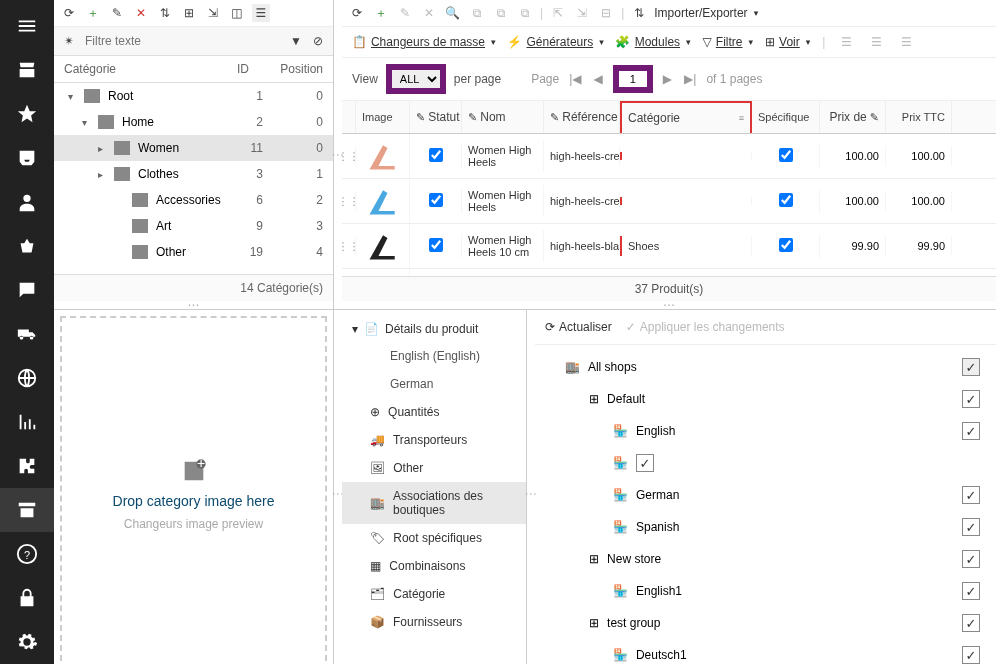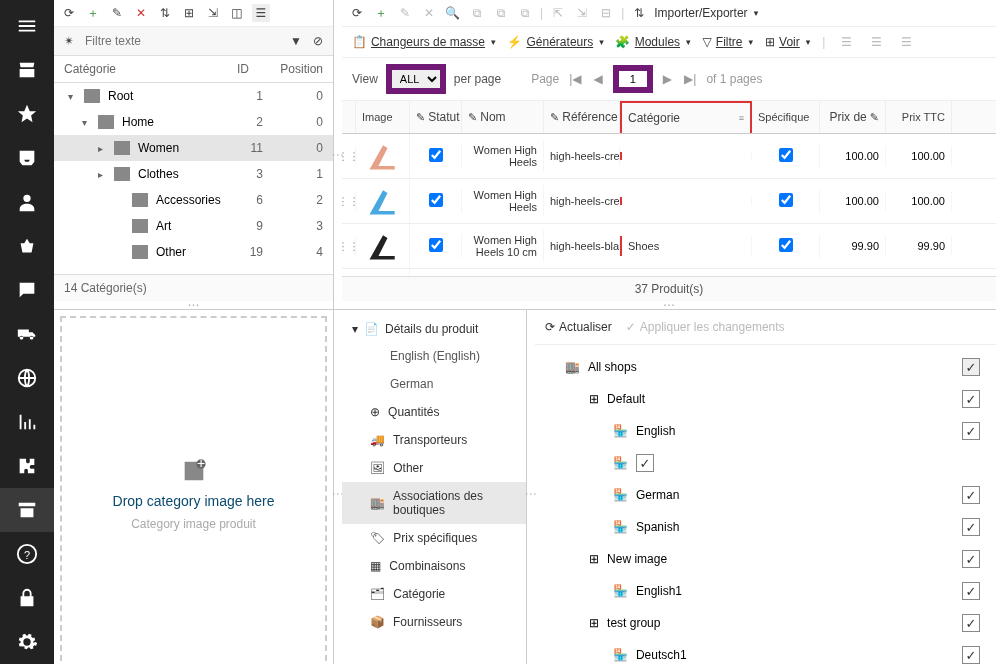--- a/index.html
+++ b/index.html
@@ -24,21 +24,21 @@
 .tree-header .c2 { width: 40px; text-align: center; }
 .tree-header .c3 { width: 60px; text-align: right; }
 .tree-body { flex: 1; overflow-y: auto; }
 .tree-row { display: flex; align-items: center; padding: 6px 10px; cursor: pointer; }
 .tree-row.selected { background: #e5e5e5; }
 .tree-row .c1 { flex: 1; display: flex; align-items: center; gap: 4px; }
 .tree-row .c2 { width: 40px; text-align: right; color: #666; }
 .tree-row .c3 { width: 60px; text-align: right; color: #666; }
 .chev { width: 12px; font-size: 10px; color: #666; }
 .folder-ic { width: 16px; height: 14px; background: #888; display: inline-block; margin-right: 4px; }
-.tree-footer { padding: 6px 10px; border-top: 1px solid #ddd; background: #fafafa; color: #666; }
+.tree-footer { padding: 6px 10px; border-top: 1px solid #ddd; background: #fafafa; color: #666; text-align: right; }
 .grip { height: 8px; display: flex; align-items: center; justify-content: center; color: #aaa; cursor: row-resize; }
 .grid-panel { flex: 1; display: flex; flex-direction: column; overflow: hidden; }
 .grid-menu { display: flex; align-items: center; gap: 12px; padding: 6px 10px; border-bottom: 1px solid #eee; }
 .menu-item { display: flex; align-items: center; gap: 4px; cursor: pointer; color: #333; }
 .menu-item u { text-decoration: underline; }
 .caret::after { content: "▾"; margin-left: 2px; font-size: 9px; }
 .pager { display: flex; align-items: center; gap: 8px; padding: 6px 10px; border-bottom: 1px solid #eee; color: #555; }
 .pager select, .pager input { border: 6px solid #701a75; padding: 2px 4px; font-size: 11px; }
 .pager input { width: 40px; text-align: center; }
 .pgbtn { color: #999; cursor: pointer; padding: 0 2px; }
@@ -52,21 +52,21 @@
 .gh-cat { width: 132px; border: 2px solid #d33 !important; border-bottom: none !important; display: flex; justify-content: space-between; }
 .gh-spec { width: 68px; }
 .gh-prix { width: 66px; text-align: right; justify-content: flex-end; }
 .gh-ttc { width: 66px; text-align: right; justify-content: flex-end; }
 .grid-body { flex: 1; overflow-y: auto; position: relative; }
 .grid-row { display: flex; border-bottom: 1px solid #eee; align-items: center; min-height: 40px; }
 .grid-row .gc { padding: 4px 6px; border-right: 1px solid #f5f5f5; font-size: 11px; }
 .gc-handle { width: 14px; display: flex; align-items: center; justify-content: center; color: #999; cursor: grab; }
 .gc-img { width: 54px; display: flex; align-items: center; justify-content: center; }
 .gc-stat { width: 52px; text-align: center; }
-.gc-nom { width: 82px; color: #333; text-align: right; }
+.gc-nom { width: 82px; color: #333; }
 .gc-ref { width: 76px; color: #333; overflow: hidden; white-space: nowrap; }
 .gc-cat { width: 132px; border-left: 2px solid #d33; border-right: 2px solid #d33; color: #333; }
 .gc-spec { width: 68px; text-align: center; }
 .gc-prix { width: 66px; text-align: right; }
 .gc-ttc { width: 66px; text-align: right; }
 .thumb { width: 36px; height: 36px; display: inline-block; }
 .cb { width: 14px; height: 14px; cursor: pointer; }
 .grid-footer { padding: 5px; text-align: center; border-top: 1px solid #ddd; background: #fafafa; color: #555; }
 .dropzone { flex: 1; border: 2px dashed #ccc; margin: 6px; display: flex; flex-direction: column; align-items: center; justify-content: center; color: #888; gap: 8px; }
 .detail-panel { width: 185px; border-right: 1px solid #ccc; display: flex; flex-direction: column; padding-top: 6px; overflow-y: auto; }
@@ -395,21 +395,21 @@
 
   <div class="bottom-row">
     <div style="width:280px;border-right:1px solid #ccc;display:flex;flex-direction:column">
       <div class="dropzone">
         <svg width="28" height="28" viewBox="0 0 24 24">
             <path fill="#888" d="M4 4h16v16H4zM9 14l2-2 3 3 2-2 3 3H5z"></path>
             <circle cx="18" cy="6" r="4" fill="#666"></circle>
             <text x="18" y="9" text-anchor="middle" fill="#fff" font-size="8">+</text>
           </svg>
         <div style="color:#0c4a6e;font-size:14px">Drop category image here</div>
-        <div style="color:#aaa;font-size:12px">Category image produit</div>
+        <div style="color:#aaa;font-size:12px">Changeurs image preview</div>
       </div>
     </div>
 
     <div class="vgrip">⋮</div>
 
     <div class="detail-panel">
       <div class="detail-head">
         <span>▾</span>
         <span>📄</span>
         <span>Détails du produit</span>
@@ -432,21 +432,21 @@
           <div class="detail-item">
             <span>🖼</span>
             <span>Other</span>
           </div>
           <div class="detail-item active">
             <span>🏬</span>
             <span>Associations des boutiques</span>
           </div>
           <div class="detail-item">
             <span>🏷</span>
-            <span>Prix spécifiques</span>
+            <span>Root spécifiques</span>
           </div>
           <div class="detail-item">
             <span>▦</span>
             <span>Combinaisons</span>
           </div>
           <div class="detail-item">
             <span>🗂</span>
             <span>Catégorie</span>
           </div>
           <div class="detail-item">
@@ -488,21 +488,21 @@
     <span class="label">German</span>
     <span class="shop-cb on "></span>
           </div>
           <div class="shop-row l3">
             <span>🏪</span>
     <span class="label">Spanish</span>
     <span class="shop-cb on "></span>
           </div>
           <div class="shop-row l2">
             <span>⊞</span>
-    <span class="label">New image</span>
+    <span class="label">New store</span>
     <span class="shop-cb on "></span>
           </div>
           <div class="shop-row l3">
             <span>🏪</span>
     <span class="label">English1</span>
     <span class="shop-cb on "></span>
           </div>
           <div class="shop-row l2">
             <span>⊞</span>
     <span class="label">test group</span>

